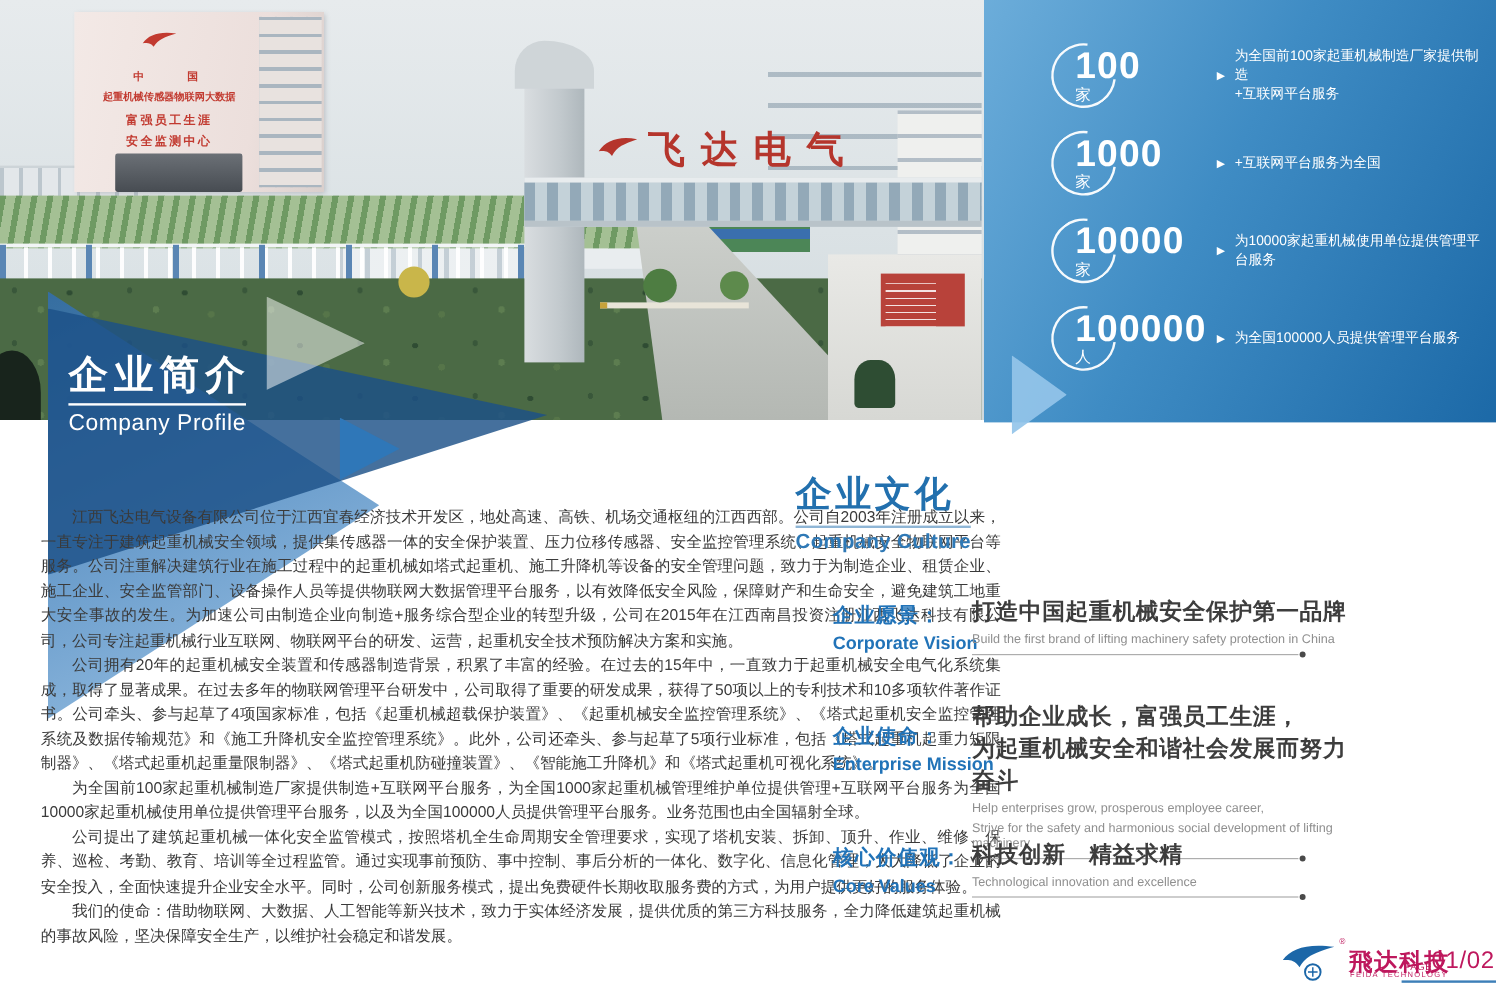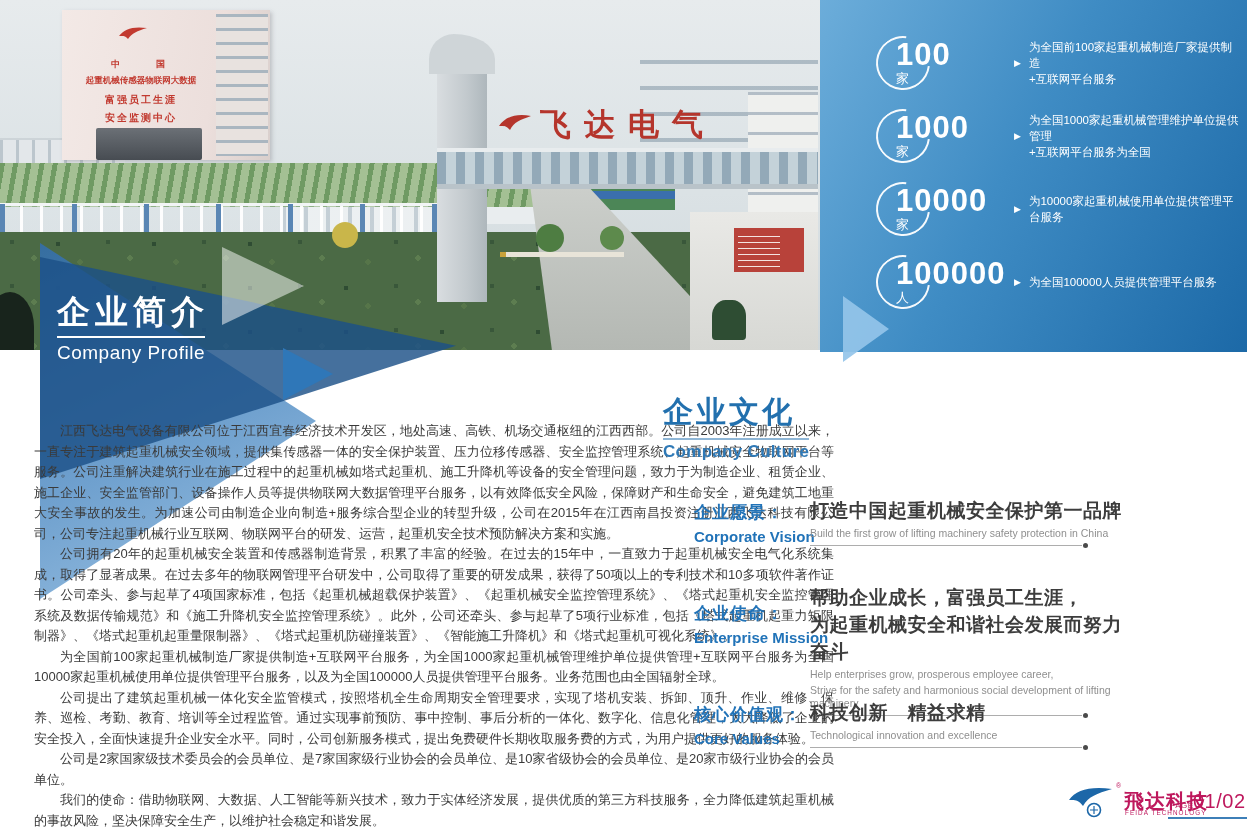--- a/index.html
+++ b/index.html
@@ -193,21 +193,20 @@
       </div>
     </div>
     <div class="stat-row" style="top:107px">
       <div class="stat-numwrap">
         <span class="stat-circle"></span>
         <span class="stat-number">1000</span>
         <span class="stat-unit">家</span>
       </div>
       <span class="stat-bullet">▶</span>
       <div class="stat-desc">
-        <div>为全国1000家起重机械管理维护单位提供管理</div>
         <div>+互联网平台服务为全国</div>
       </div>
     </div>
     <div class="stat-row" style="top:180px">
       <div class="stat-numwrap">
         <span class="stat-circle"></span>
         <span class="stat-number">10000</span>
         <span class="stat-unit">家</span>
       </div>
       <span class="stat-bullet">▶</span>
@@ -238,37 +237,36 @@
     <div class="cn">企业简介</div>
     <div class="rule"></div>
     <div class="en">Company Profile</div>
   </div>
 
   <div class="abs body-text">
     <p>江西飞达电气设备有限公司位于江西宜春经济技术开发区，地处高速、高铁、机场交通枢纽的江西西部。公司自2003年注册成立以来，一直专注于建筑起重机械安全领域，提供集传感器一体的安全保护装置、压力位移传感器、安全监控管理系统、起重机械安全物联网平台等服务。公司注重解决建筑行业在施工过程中的起重机械如塔式起重机、施工升降机等设备的安全管理问题，致力于为制造企业、租赁企业、施工企业、安全监管部门、设备操作人员等提供物联网大数据管理平台服务，以有效降低安全风险，保障财产和生命安全，避免建筑工地重大安全事故的发生。为加速公司由制造企业向制造+服务综合型企业的转型升级，公司在2015年在江西南昌投资注册江西飞达科技有限公司，公司专注起重机械行业互联网、物联网平台的研发、运营，起重机安全技术预防解决方案和实施。</p>
     <p>公司拥有20年的起重机械安全装置和传感器制造背景，积累了丰富的经验。在过去的15年中，一直致力于起重机械安全电气化系统集成，取得了显著成果。在过去多年的物联网管理平台研发中，公司取得了重要的研发成果，获得了50项以上的专利技术和10多项软件著作证书。公司牵头、参与起草了4项国家标准，包括《起重机械超载保护装置》、《起重机械安全监控管理系统》、《塔式起重机安全监控管理系统及数据传输规范》和《施工升降机安全监控管理系统》。此外，公司还牵头、参与起草了5项行业标准，包括《塔式起重机起重力矩限制器》、《塔式起重机起重量限制器》、《塔式起重机防碰撞装置》、《智能施工升降机》和《塔式起重机可视化系统》。</p>
     <p>为全国前100家起重机械制造厂家提供制造+互联网平台服务，为全国1000家起重机械管理维护单位提供管理+互联网平台服务为全国10000家起重机械使用单位提供管理平台服务，以及为全国100000人员提供管理平台服务。业务范围也由全国辐射全球。</p>
     <p>公司提出了建筑起重机械一体化安全监管模式，按照塔机全生命周期安全管理要求，实现了塔机安装、拆卸、顶升、作业、维修、保养、巡检、考勤、教育、培训等全过程监管。通过实现事前预防、事中控制、事后分析的一体化、数字化、信息化管理，大大降低了企业的安全投入，全面快速提升企业安全水平。同时，公司创新服务模式，提出免费硬件长期收取服务费的方式，为用户提供更好的服务体验。</p>
-    <p>公司是2家国家级技术委员会的会员单位、是7家国家级行业协会的会员单位、是10家省级协会的会员单位、是20家市级行业协会的会员单位。</p>
     <p>我们的使命：借助物联网、大数据、人工智能等新兴技术，致力于实体经济发展，提供优质的第三方科技服务，全力降低建筑起重机械的事故风险，坚决保障安全生产，以维护社会稳定和谐发展。</p>
   </div>
 
   <div class="abs culture-title">
     <div class="cn">企业文化</div>
     <div class="en">Company Culture</div>
   </div>
 
   <div class="crow" style="top:497px">
     <div class="label">
       <div class="cn">企业愿景：</div>
       <div class="en">Corporate Vision</div>
     </div>
     <div class="content">
       <div class="cn">打造中国起重机械安全保护第一品牌</div>
-      <div class="en">Build the first grow of lifting machinery safety protection in China</div>
+      <div class="en">Build the first brand of lifting machinery safety protection in China</div>
       <div class="rule"></div>
     </div>
   </div>
 
   <div class="crow" style="top:584px">
     <div class="label" style="top:18px">
       <div class="cn">企业使命：</div>
       <div class="en">Enterprise Mission</div>
     </div>
     <div class="content">

